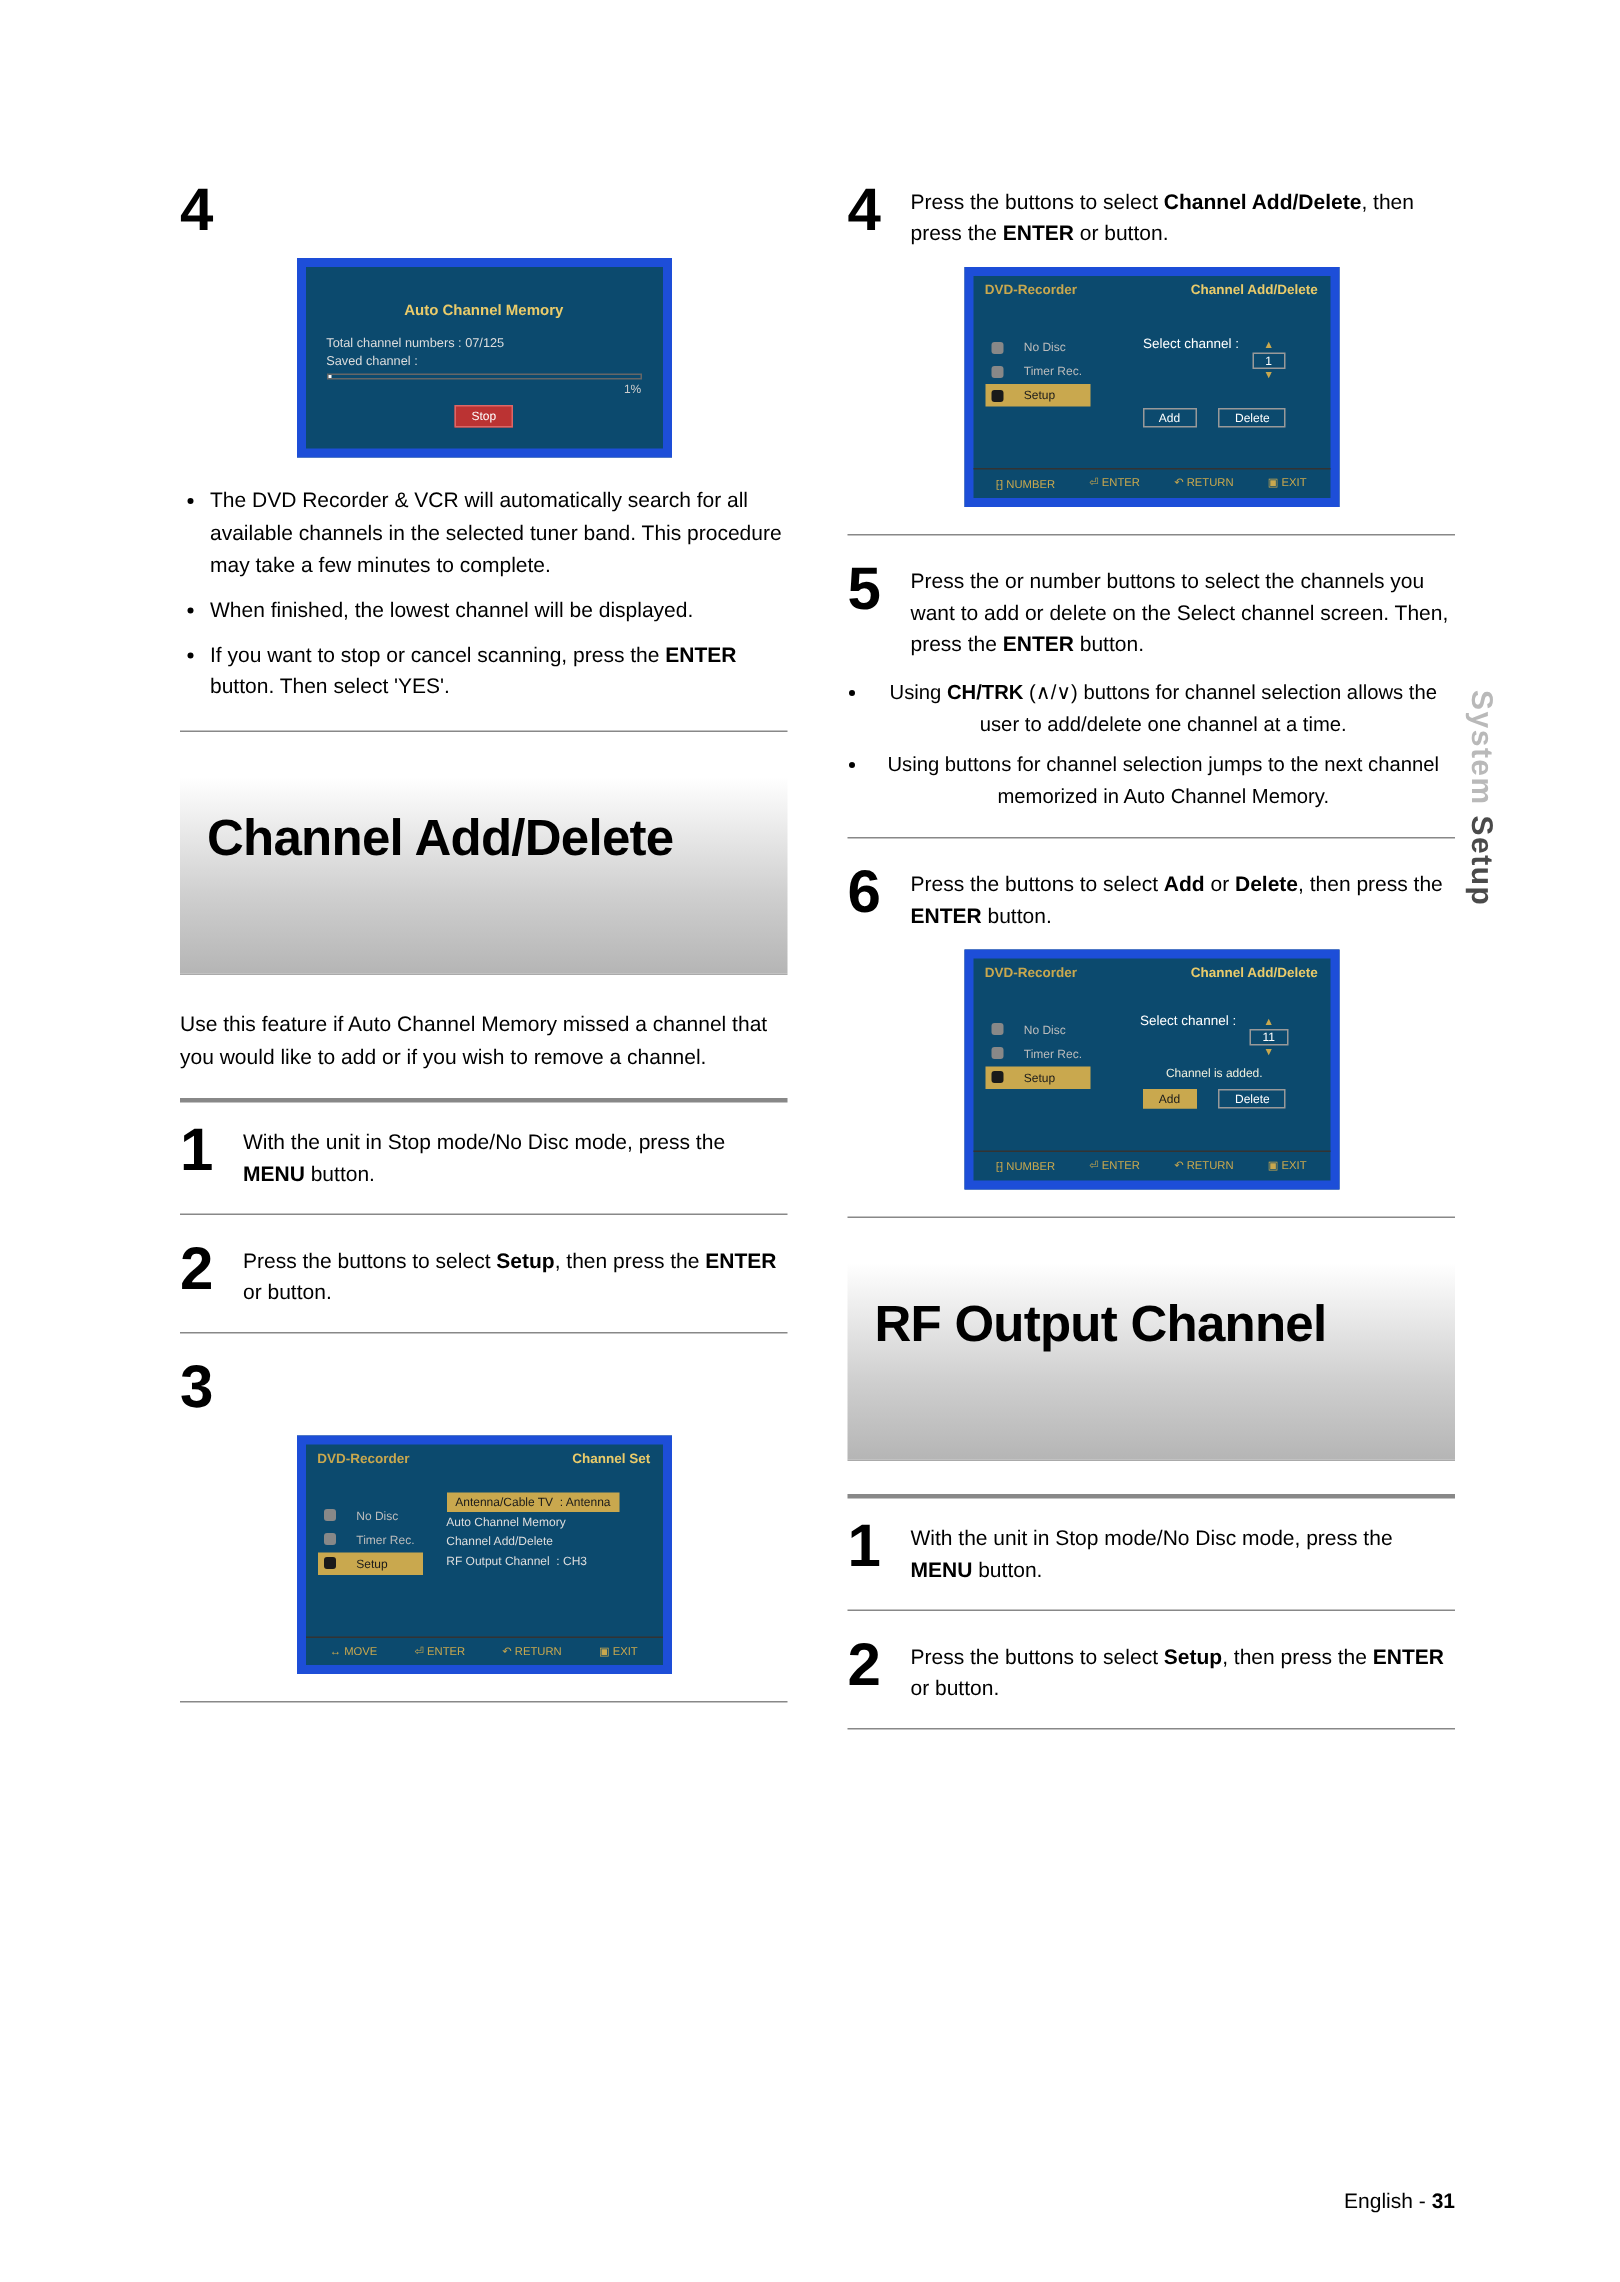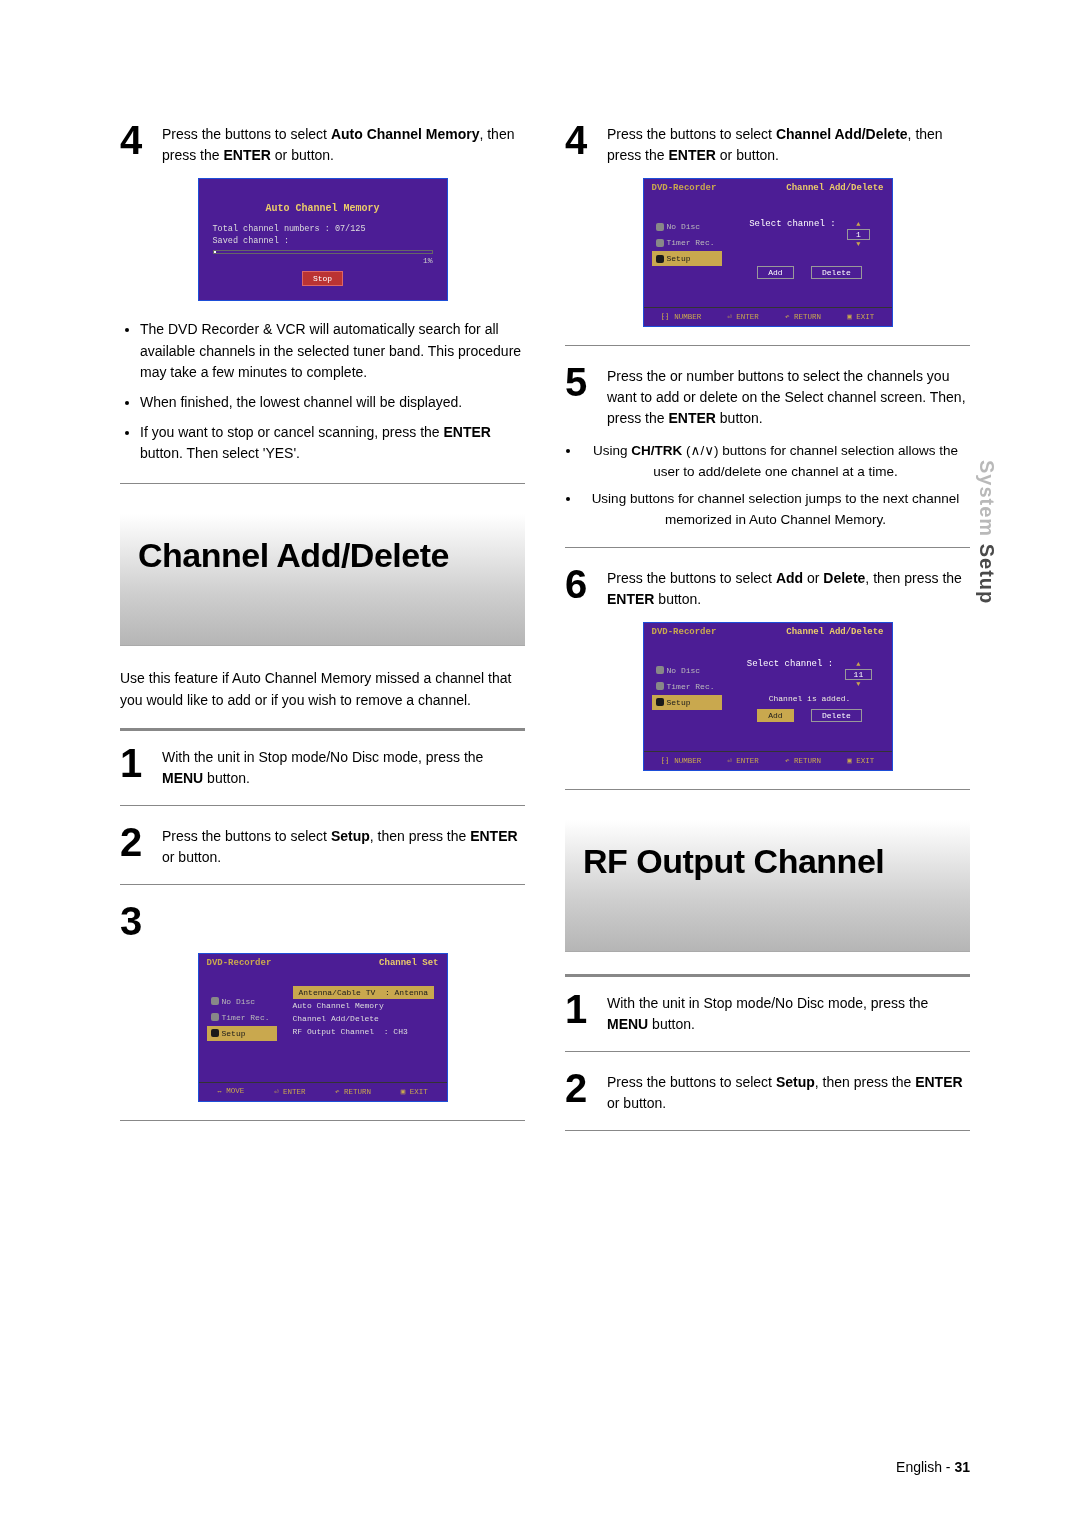--- a/index.html
+++ b/index.html
@@ -30,39 +30,39 @@
   }
   .section-head h1 { font-size: 34px; font-weight: bold; letter-spacing: -0.5px; }
   .intro { font-size: 14px; line-height: 1.55; margin-bottom: 16px; }
   .sub-bullets { margin: 12px 0 10px 16px; text-align: center; }
   .sub-bullets li { font-size: 13.5px; line-height: 1.55; margin-bottom: 6px; list-style: disc; }
 
   
   .osd {
     width: 250px;
     margin: 12px auto 18px;
-    background: #4c1d95;
-    border: 1px solid #1d4ed8;
+    background: #0c4a6e;
+    border: 6px solid #1d4ed8;
     color: #fff;
     font-size: 9px;
-    font-family: Liberation Mono, monospace;
+    font-family: Liberation Sans, sans-serif;
   }
   .osd-inner { padding: 8px 10px 6px; position: relative; min-height: 110px; }
   .osd-simple { text-align: center; padding: 24px 14px 14px; }
   .osd-title { color: #eacb6a; font-size: 10px; margin-bottom: 10px; font-weight: bold; }
   .osd-line { font-size: 8.5px; color: #ddd; text-align: left; margin: 2px 0; }
   .osd-bar { height: 4px; border: 1px solid #666; margin: 4px 0 2px; position: relative; }
   .osd-bar::after { content:""; position:absolute; left:0; top:0; bottom:0; width:1%; background:#fff;}
   .osd-pct { text-align:right; font-size:8px; color:#ccc; margin-bottom:6px;}
   .osd-stop { display:inline-block; background:#b33; padding:2px 10px; font-size:8px; border:1px solid #d66;}
   .osd-head { display:flex; justify-content:space-between; padding:4px 8px; font-size:9px; }
   .osd-head .l { color:#c9a84e; font-weight:bold;}
   .osd-head .r { color:#eacb6a; font-weight:bold;}
   .osd-side { position:absolute; left:8px; top:22px; width:70px;}
-  .osd-side div { font-size:8px; padding:3px 4px; margin-bottom:1px; color:#bbb; display:flex; align-items:center; gap:3px;}
+  .osd-side div { font-size:8px; padding:3px 4px; margin-bottom:1px; color:#bbb; display:flex; align-items:center; gap:14px;}
   .osd-side .sel { background:#c9a84e; color:#1a1a1a;}
   .osd-side .ic { width:8px; height:8px; border-radius:2px; background:#888; display:inline-block;}
   .osd-side .sel .ic { background:#1a1a1a;}
   .osd-main { margin-left:84px; padding-top:6px; min-height:86px;}
   .osd-row { font-size:8px; color:#ddd; padding:2px 0;}
   .osd-row.hl { background:#c9a84e; color:#1a1a1a; display:inline-block; padding:2px 6px;}
   .osd-foot { display:flex; justify-content:space-around; padding:4px 4px 5px; border-top:1px solid #333; font-size:7.5px; color:#c9a84e;}
   .osd-btn { display:inline-block; border:1px solid #999; padding:1px 10px; font-size:8px; margin:0 6px;}
   .osd-btn.sel { background:#c9a84e; color:#1a1a1a; border-color:#c9a84e;}
   .osd-spin { display:inline-flex; flex-direction:column; align-items:center; gap:1px; margin-left:6px;}
@@ -92,23 +92,20 @@
 <div class="side-tab">
   <span>System </span><span class="dark">Setup</span>
 </div>
 
 <div class="columns">
 
   <div class="col">
 
     <div class="step">
       <div class="step-num">4</div>
-      <div class="step-text">
-        <span>Press the </span><span> buttons to select </span><b>Auto Channel Memory</b><span>, then press the </span><b>ENTER</b><span> or </span><span> button.</span>
-      </div>
     </div>
 
     <div class="osd">
       <div class="osd-simple">
         <div class="osd-title">Auto Channel Memory</div>
         <div class="osd-line">Total channel numbers : 07/125</div>
         <div class="osd-line">Saved channel :</div>
         <div class="osd-bar"></div>
         <div class="osd-pct">1%</div>
         <span class="osd-stop">Stop</span>

